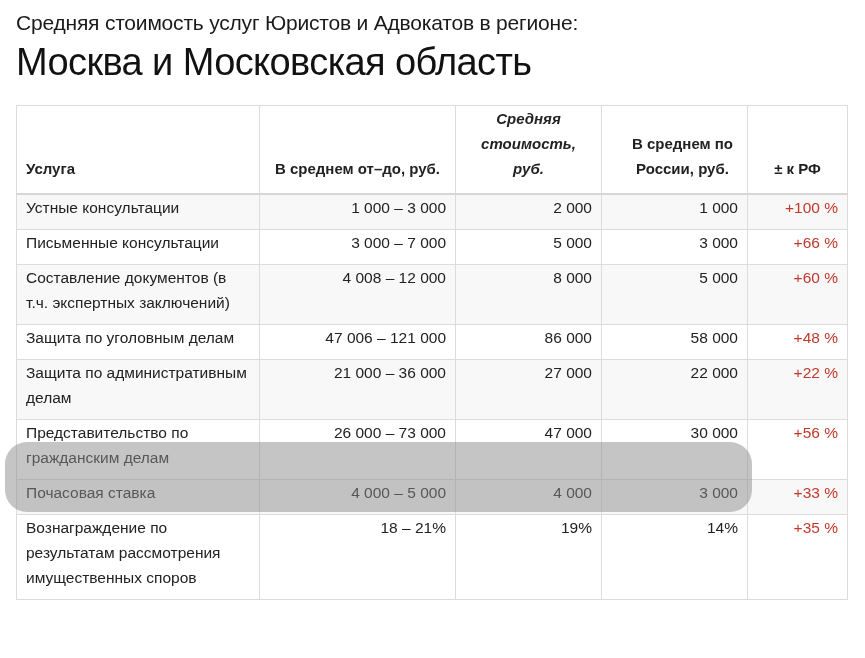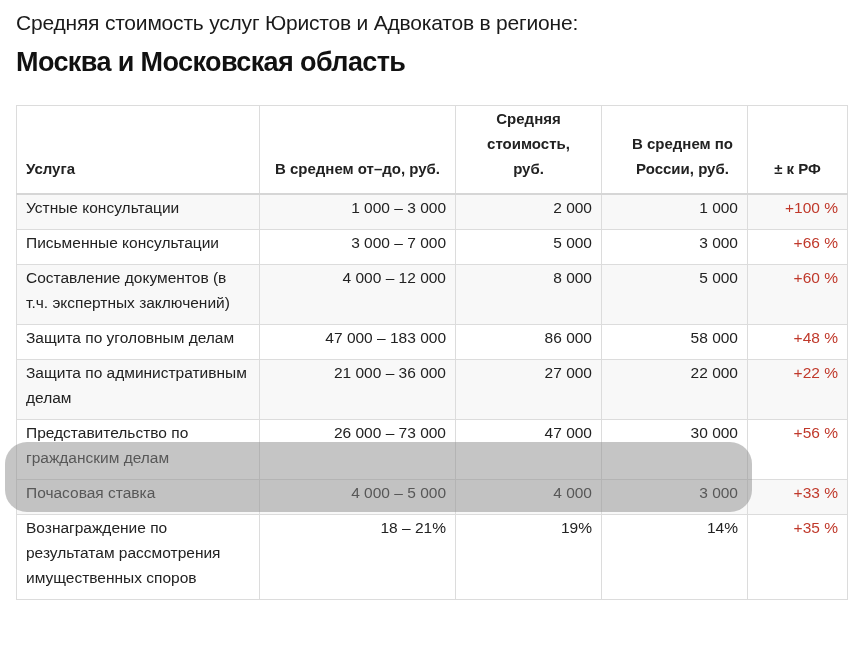--- a/index.html
+++ b/index.html
@@ -7,21 +7,21 @@
     width: 865px; height: 658px; position: relative; overflow: hidden;
     font-family: "Liberation Sans", "DejaVu Sans", sans-serif;
     color: #222222;
   }
   .title-wrap { position: absolute; left: 16px; top: 4px; width: 840px; }
   .title-line1 {
     font-size: 21px; line-height: 38px; font-weight: normal; color: #1a1a1a;
     letter-spacing: -0.2px; white-space: nowrap;
   }
   .title-line2 {
-    font-size: 27px; line-height: 40px; font-weight: bold; color: #111111;
+    font-size: 38px; line-height: 40px; font-weight: normal; color: #111111;
     letter-spacing: -0.6px; white-space: nowrap;
   }
   table.price-table {
     position: absolute; left: 16px; top: 105px;
     border-collapse: collapse; table-layout: fixed;
     width: 831px; font-size: 15.5px;
   }
   .price-table th, .price-table td {
     border: 1px solid #dcdcdc; padding: 0 9px; vertical-align: top;
   }
@@ -54,21 +54,21 @@
     <col style="width:243px">
     <col style="width:196px">
     <col style="width:146px">
     <col style="width:146px">
     <col style="width:100px">
   </colgroup>
   <thead>
     <tr>
       <th class="col-service">Услуга</th>
       <th>В среднем от–до, руб.</th>
-      <th style="padding-left:16px;padding-right:16px;">Средняя стоимость, руб.</th>
+      <th style="padding-left:16px;padding-right:16px;font-style:italic;">Средняя стоимость, руб.</th>
       <th style="padding-left:16px;padding-right:0;">В среднем по России, руб.</th>
       <th>± к РФ</th>
     </tr>
   </thead>
   <tbody>
     <tr>
       <td>Устные консультации</td>
       <td class="num">1 000 – 3 000</td>
       <td class="num">2 000</td>
       <td class="num">1 000</td>
@@ -76,28 +76,28 @@
     </tr>
     <tr>
       <td>Письменные консультации</td>
       <td class="num">3 000 – 7 000</td>
       <td class="num">5 000</td>
       <td class="num">3 000</td>
       <td class="diff">+66 %</td>
     </tr>
     <tr>
       <td>Составление документов (в т.ч. экспертных заключений)</td>
-      <td class="num">4 000 – 12 000</td>
+      <td class="num">4 008 – 12 000</td>
       <td class="num">8 000</td>
       <td class="num">5 000</td>
       <td class="diff">+60 %</td>
     </tr>
     <tr>
       <td>Защита по уголовным делам</td>
-      <td class="num">47 000 – 183 000</td>
+      <td class="num">47 006 – 121 000</td>
       <td class="num">86 000</td>
       <td class="num">58 000</td>
       <td class="diff">+48 %</td>
     </tr>
     <tr>
       <td>Защита по административным делам</td>
       <td class="num">21 000 – 36 000</td>
       <td class="num">27 000</td>
       <td class="num">22 000</td>
       <td class="diff">+22 %</td>

